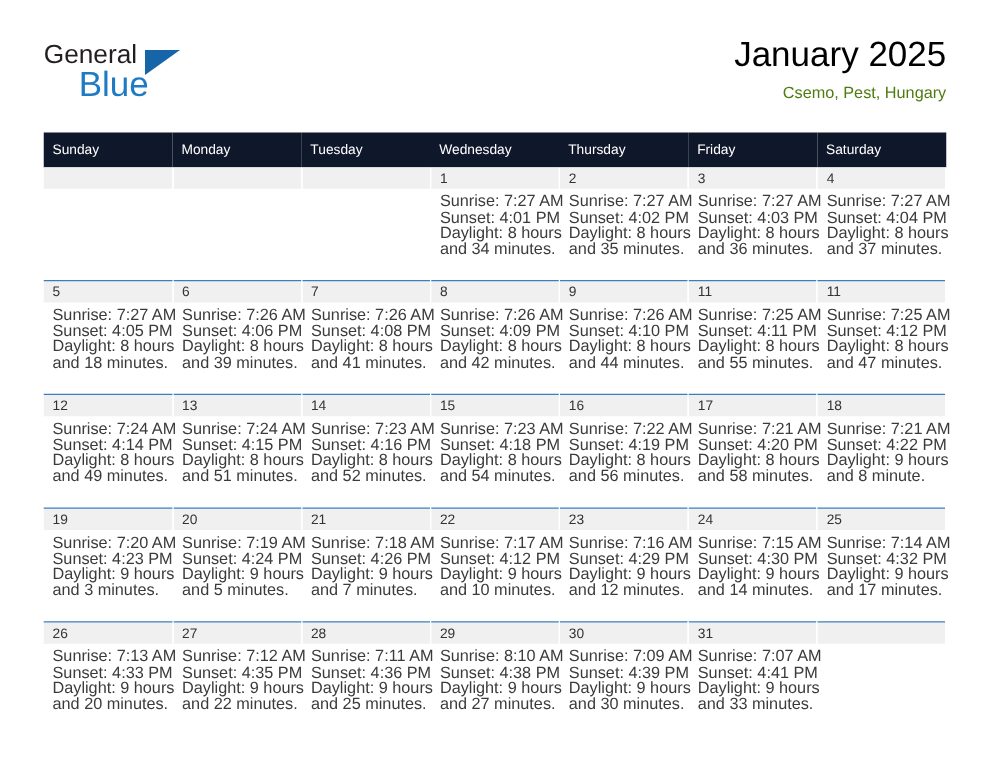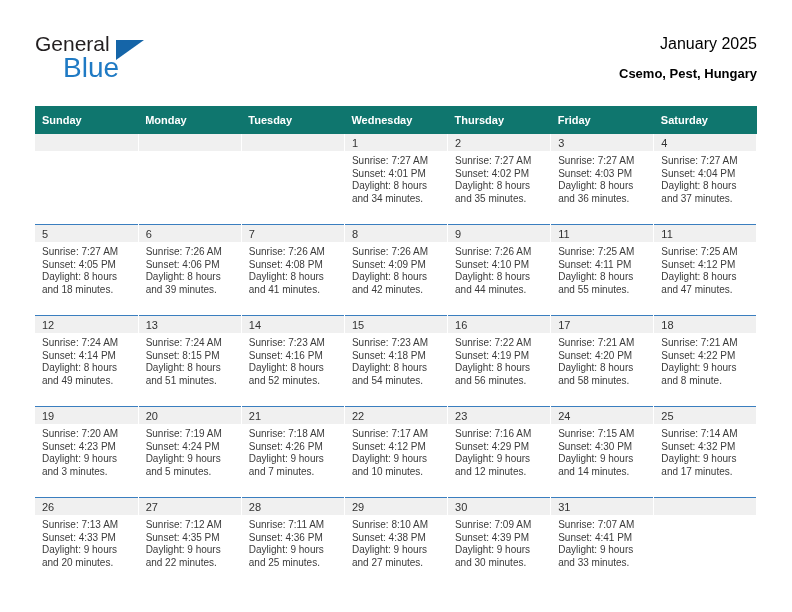--- a/index.html
+++ b/index.html
@@ -64,52 +64,51 @@
     border-bottom: 20px solid transparent;
   }
 
   .title-block {
     position: absolute;
     right: 0;
     top: 0;
     text-align: right;
   }
   .cal-title {
-    font-size: 16px;
+    font-size: 28px;
     line-height: 32px;
     color: #000000;
     font-weight: normal;
     margin: 0;
     white-space: nowrap;
   }
   .cal-subtitle {
     font-size: 13px;
     line-height: 20px;
-    color: #000000;
+    color: #4d7c0f;
     margin: 4px 0 0 0;
     white-space: nowrap;
-    font-weight: bold;
   }
 
   
   .calendar {
     position: absolute;
     left: 35px;
     top: 106px;
     width: 722px;
     border-collapse: collapse;
     table-layout: fixed;
   }
   .calendar col { width: 103.142px; }
 
   .calendar thead th {
-    background: #0f766e;
+    background: #0f172a;
     color: #ffffff;
     font-size: 11px;
-    font-weight: bold;
+    font-weight: normal;
     text-align: left;
     padding: 5px 0 5px 7px;
     height: 18px;
     vertical-align: middle;
     border: none;
   }
 
   .calendar tbody td {
     vertical-align: top;
     padding: 0;
@@ -132,21 +131,21 @@
     box-sizing: border-box;
     font-size: 11px;
     color: #333333;
     line-height: 14px;
   }
   .daynum-band.empty {
     background: #f0f0f0;
   }
   .cell-body {
     padding: 4px 4px 0 7px;
-    font-size: 10px;
+    font-size: 13px;
     line-height: 12.6px;
     color: #3b3b3b;
   }
   .cell-body div {
     white-space: nowrap;
   }
 </style>
 </head>
 <body>
 
@@ -360,21 +359,21 @@
             <div>Daylight: 8 hours</div>
             <div>and 49 minutes.</div>
           </div>
         </div>
           </td>
         <td>
             <div class="cell-inner">
           <div class="daynum-band">13</div>
           <div class="cell-body">
             <div>Sunrise: 7:24 AM</div>
-            <div>Sunset: 8:15 PM</div>
+            <div>Sunset: 4:15 PM</div>
             <div>Daylight: 8 hours</div>
             <div>and 51 minutes.</div>
           </div>
         </div>
           </td>
         <td>
             <div class="cell-inner">
           <div class="daynum-band">14</div>
           <div class="cell-body">
             <div>Sunrise: 7:23 AM</div>

